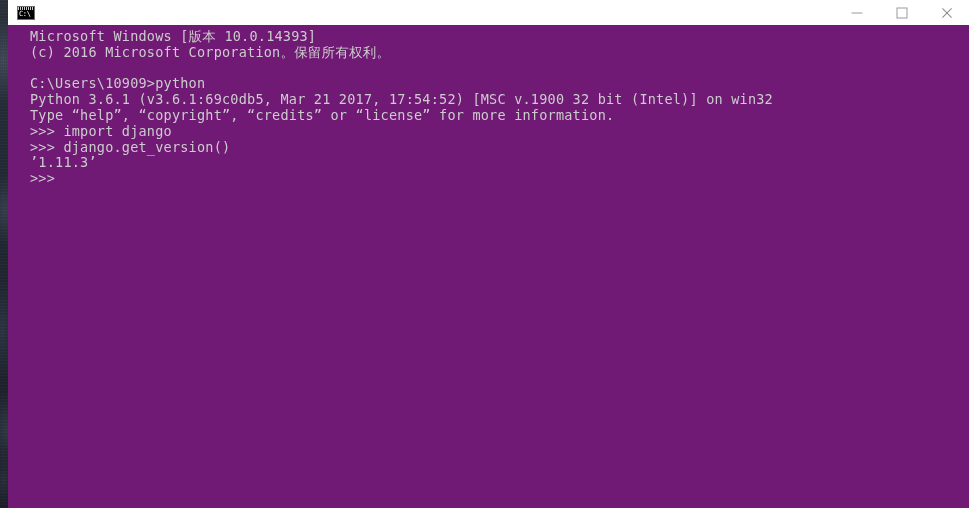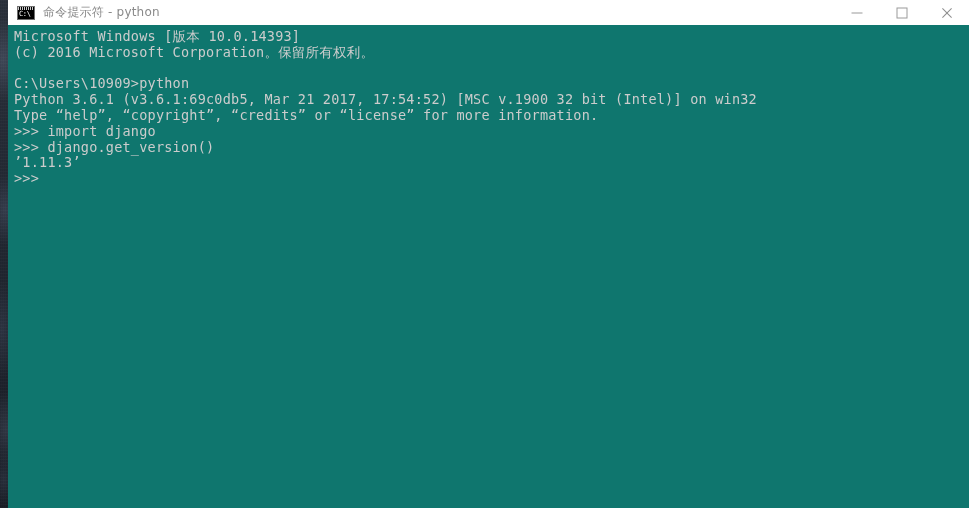--- a/index.html
+++ b/index.html
@@ -144,22 +144,22 @@
   .close-glyph::before { transform: rotate(45deg); }
   .close-glyph::after  { transform: rotate(-45deg); }
 
   
   #console {
     position: absolute;
     left: 0;
     top: 25px;
     right: 0;
     bottom: 0;
-    background: #0f766e;
-    padding: 4px 0 0 6px;
+    background: #701a75;
+    padding: 4px 0 0 22px;
     box-sizing: border-box;
     overflow: hidden;
   }
   #console-lines {
     font-family: "DejaVu Sans Mono", "Liberation Mono", monospace;
     font-size: 13.5px;
     line-height: 15.8px;
     color: #cccccc;
     white-space: pre;
     letter-spacing: 0.22px;
@@ -176,21 +176,20 @@
   <div id="desktop-noise"></div>
 </div>
 
 <div id="cmd-window">
 
   <div id="title-bar">
     <div id="app-icon">
       <div class="icon-titlestrip"></div>
       <div class="icon-prompt">C:\</div>
     </div>
-    <div id="title-text">命令提示符 - python</div>
 
     <div id="window-controls">
       <div class="win-btn">
         <span class="glyph min-glyph"></span>
       </div>
       <div class="win-btn">
         <span class="glyph max-glyph"></span>
       </div>
       <div class="win-btn">
         <span class="glyph close-glyph"></span>

